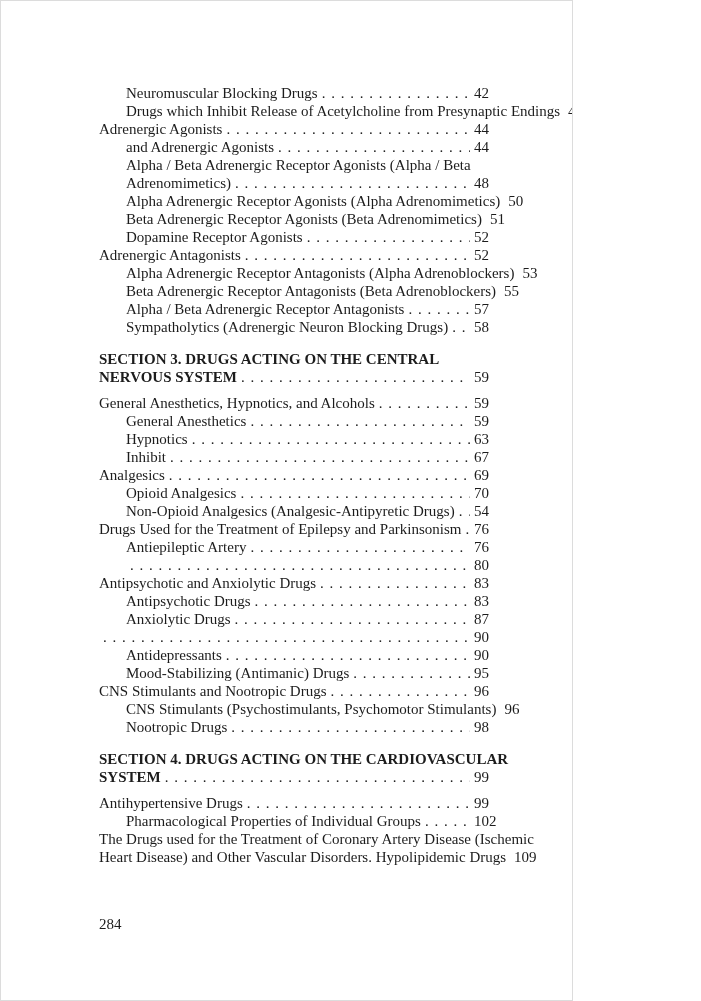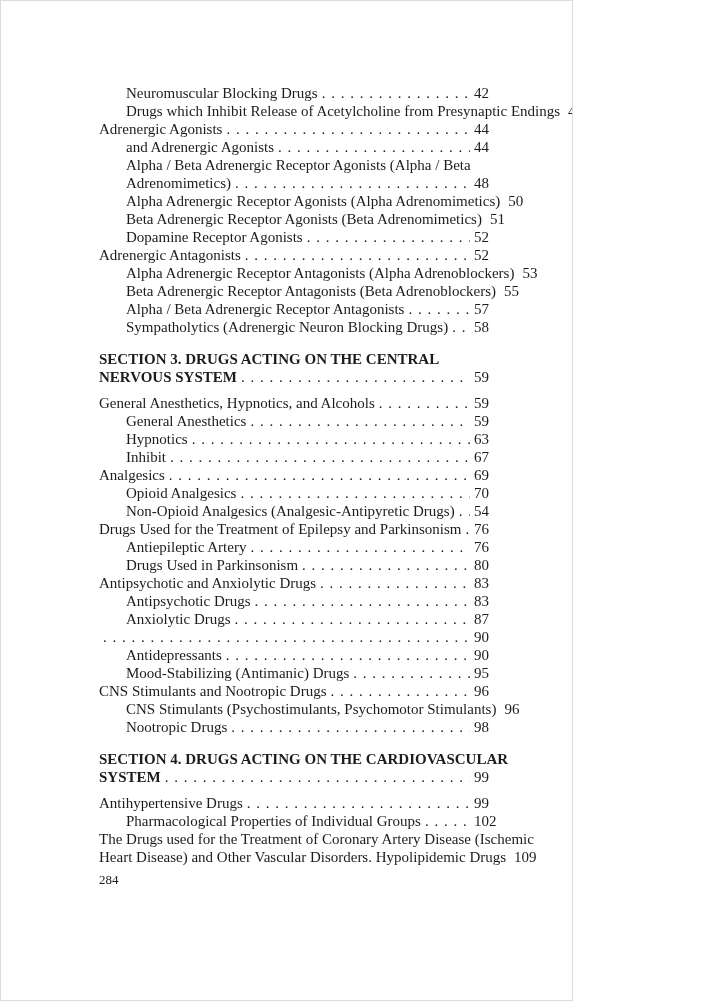--- a/index.html
+++ b/index.html
@@ -48,22 +48,22 @@
   .section-heading .pagenum { font-weight: normal; }
   .entry .pagenum {
     flex-shrink: 0;
     min-width: 30px;
     text-align: left;
     white-space: nowrap;
   }
   .footer {
     position: absolute;
     left: 98px;
-    top: 870px;
-    font-size: 13px;
+    top: 914px;
+    font-size: 15px;
     text-align: right;
   }
 </style>
 </head>
 <body>
 
 <div class="page">
   <main class="toc">
       <div class="entry level-1">
         <div class="line">
@@ -227,21 +227,20 @@
       </div>
       <div class="entry level-1">
         <div class="line">
           <span class="title">Antiepileptic Artery</span>
           <span class="dots">. . . . . . . . . . . . . . . . . . . . . . . . . . . . . . . . . . . . . . . . . . . . . . . . . . . . . . . . . . . . . . . . . . . . . . . . . . . . . . . . . . . . . . . . . . . . . . . . . . . . . . . . . . . . . . . . . . . . . . . . </span>
           <span class="pagenum">76</span>
         </div>
       </div>
       <div class="entry level-1">
         <div class="line">
-          <span class="title">Drugs Used in Parkinsonism</span>
           <span class="dots">. . . . . . . . . . . . . . . . . . . . . . . . . . . . . . . . . . . . . . . . . . . . . . . . . . . . . . . . . . . . . . . . . . . . . . . . . . . . . . . . . . . . . . . . . . . . . . . . . . . . . . . . . . . . . . . . . . . . . . . . </span>
           <span class="pagenum">80</span>
         </div>
       </div>
       <div class="entry level-0">
         <div class="line">
           <span class="title">Antipsychotic and Anxiolytic Drugs</span>
           <span class="dots">. . . . . . . . . . . . . . . . . . . . . . . . . . . . . . . . . . . . . . . . . . . . . . . . . . . . . . . . . . . . . . . . . . . . . . . . . . . . . . . . . . . . . . . . . . . . . . . . . . . . . . . . . . . . . . . . . . . . . . . . </span>
           <span class="pagenum">83</span>
         </div>

